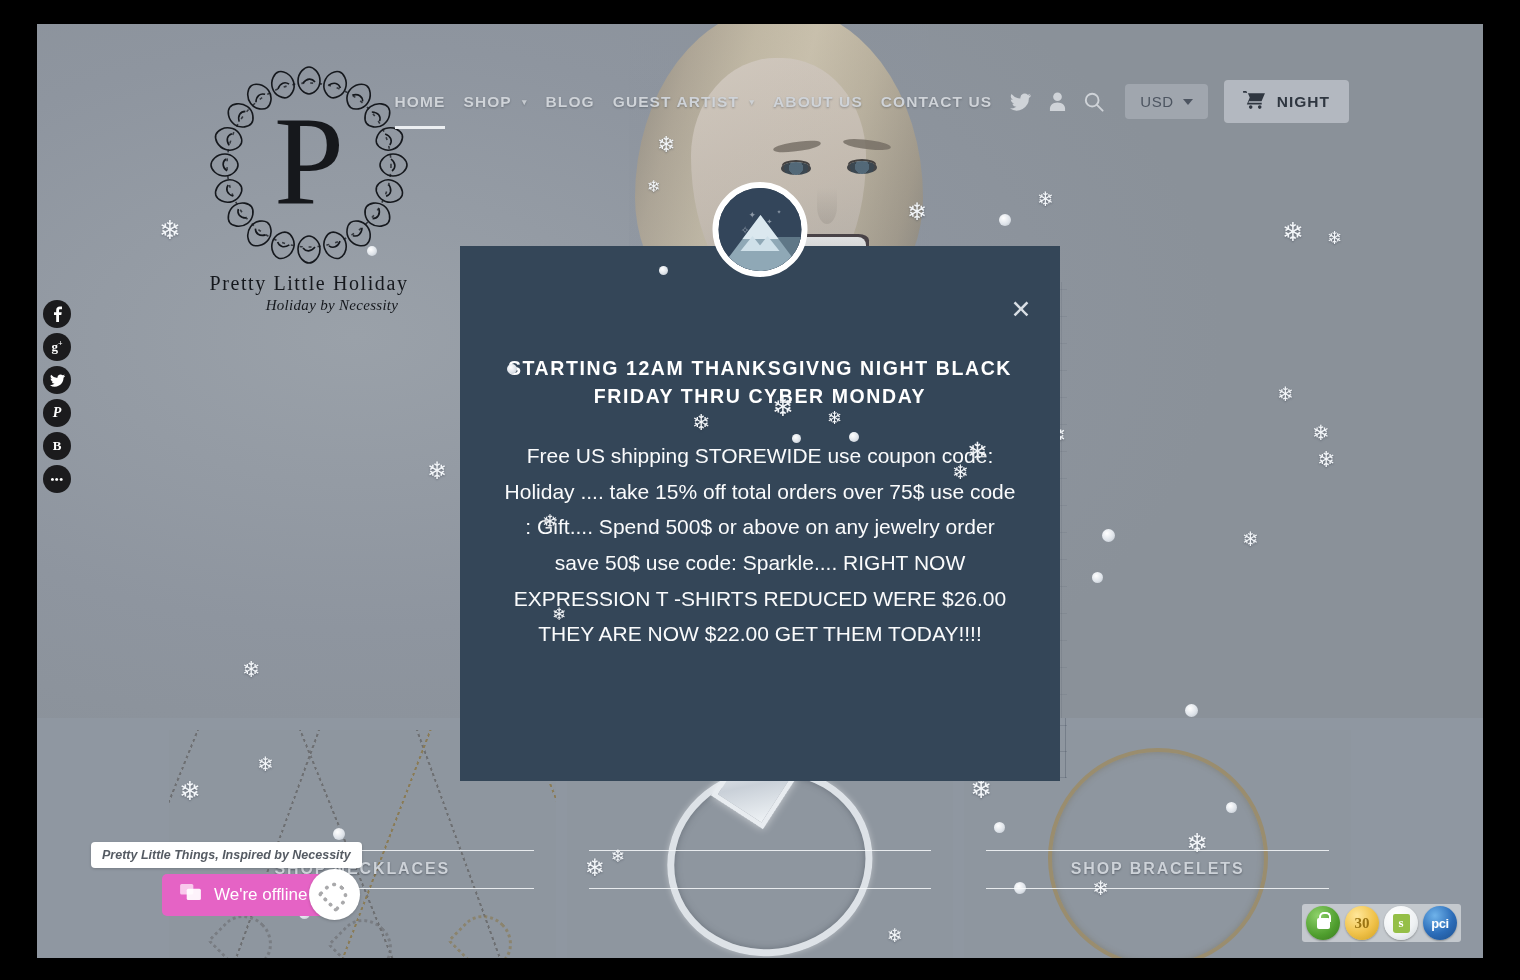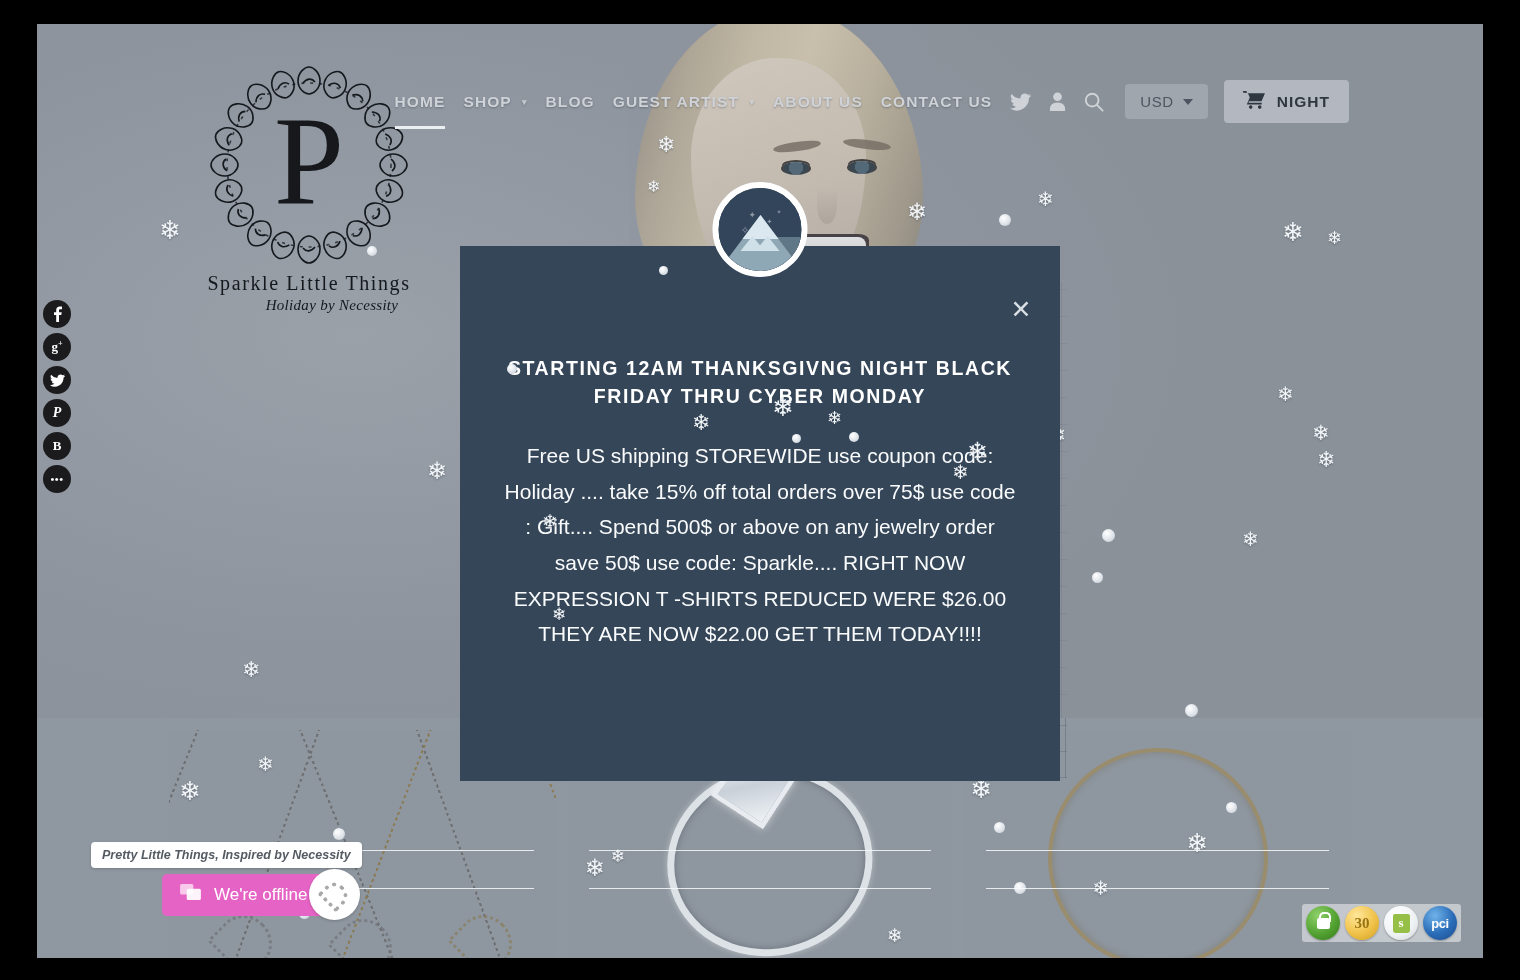--- a/index.html
+++ b/index.html
@@ -732,21 +732,21 @@
                     </g>
                   <g transform="rotate(342) translate(0,-84)">
                       <path d="M-11,0 C-11,-9 -4,-14 0,-14 C4,-14 11,-9 11,0 C11,8 4,13 0,13 C-4,13 -11,8 -11,0 Z M-6,2 C-2,-3 3,-3 6,1"></path>
                     </g>
                 </g>
               </g>
             </g>
           </svg>
           <div id="logo-letter">P</div>
         </div>
-        <div id="logo-name">Sparkle Little Things</div>
+        <div id="logo-name">Pretty Little Holiday</div>
         <div id="logo-tagline">Holiday by Necessity</div>
       </div>
 
       <div id="nav">
         <div class="nav-link active">
           <span>HOME</span>
         </div>
         <div class="nav-link">
           <span>SHOP</span>
           <span class="nav-caret">▾</span>
@@ -870,20 +870,23 @@
           <div class="neck-chain" style="left:160px; transform:rotate(20deg);"></div>
           <div class="neck-chain" style="left:236px; transform:rotate(-20deg);"></div>
           <div class="neck-chain" style="left:272px; transform:rotate(21deg); background:repeating-linear-gradient(180deg,#8a7b55 0 3px, rgba(150,155,160,.2) 3px 6px);"></div>
           <div class="neck-chain" style="left:348px; transform:rotate(-21deg); background:repeating-linear-gradient(180deg,#8a7b55 0 3px, rgba(150,155,160,.2) 3px 6px);"></div>
           <div class="neck-heart" style="left:48px; top:186px;"></div>
           <div class="neck-heart" style="left:168px; top:190px;"></div>
           <div class="neck-heart" style="left:288px; top:186px; border-color:#8a7b55;"></div>
         </div>
         <div class="pc-rule top"></div>
         <div class="pc-rule bottom"></div>
+        <div class="pc-label-wrap">
+          <span class="pc-label">SHOP NECKLACES</span>
+        </div>
         <div class="flake" style="left:10px; top:48px; font-size:26px;">❄</div>
         <div class="flake" style="left:88px; top:24px; font-size:20px;">❄</div>
         <div class="dot-flake" style="left:164px; top:98px; width:12px; height:12px;"></div>
         <div class="dot-flake" style="left:130px; top:178px; width:11px; height:11px;"></div>
       </div>
 
       <div class="product-card">
         <div class="pc-bg" style="background:#8e969f;">
           <div id="ring-art">
             <div id="ring-band"></div>
@@ -896,20 +899,23 @@
         <div class="flake" style="left:44px; top:118px; font-size:17px;">❄</div>
         <div class="flake" style="left:320px; top:196px; font-size:19px;">❄</div>
       </div>
 
       <div class="product-card">
         <div class="pc-bg" style="background:#8e969f;">
           <div id="bracelet-art"></div>
         </div>
         <div class="pc-rule top"></div>
         <div class="pc-rule bottom"></div>
+        <div class="pc-label-wrap">
+          <span class="pc-label">SHOP BRACELETS</span>
+        </div>
         <div class="flake" style="left:6px; top:46px; font-size:26px;">❄</div>
         <div class="dot-flake" style="left:30px; top:92px; width:11px; height:11px;"></div>
         <div class="dot-flake" style="left:50px; top:152px; width:12px; height:12px;"></div>
         <div class="flake" style="left:128px; top:148px; font-size:20px;">❄</div>
         <div class="flake" style="left:222px; top:100px; font-size:26px;">❄</div>
         <div class="dot-flake" style="left:262px; top:72px; width:11px; height:11px;"></div>
       </div>
     </div>
 
     <div id="strip-grid"></div>

